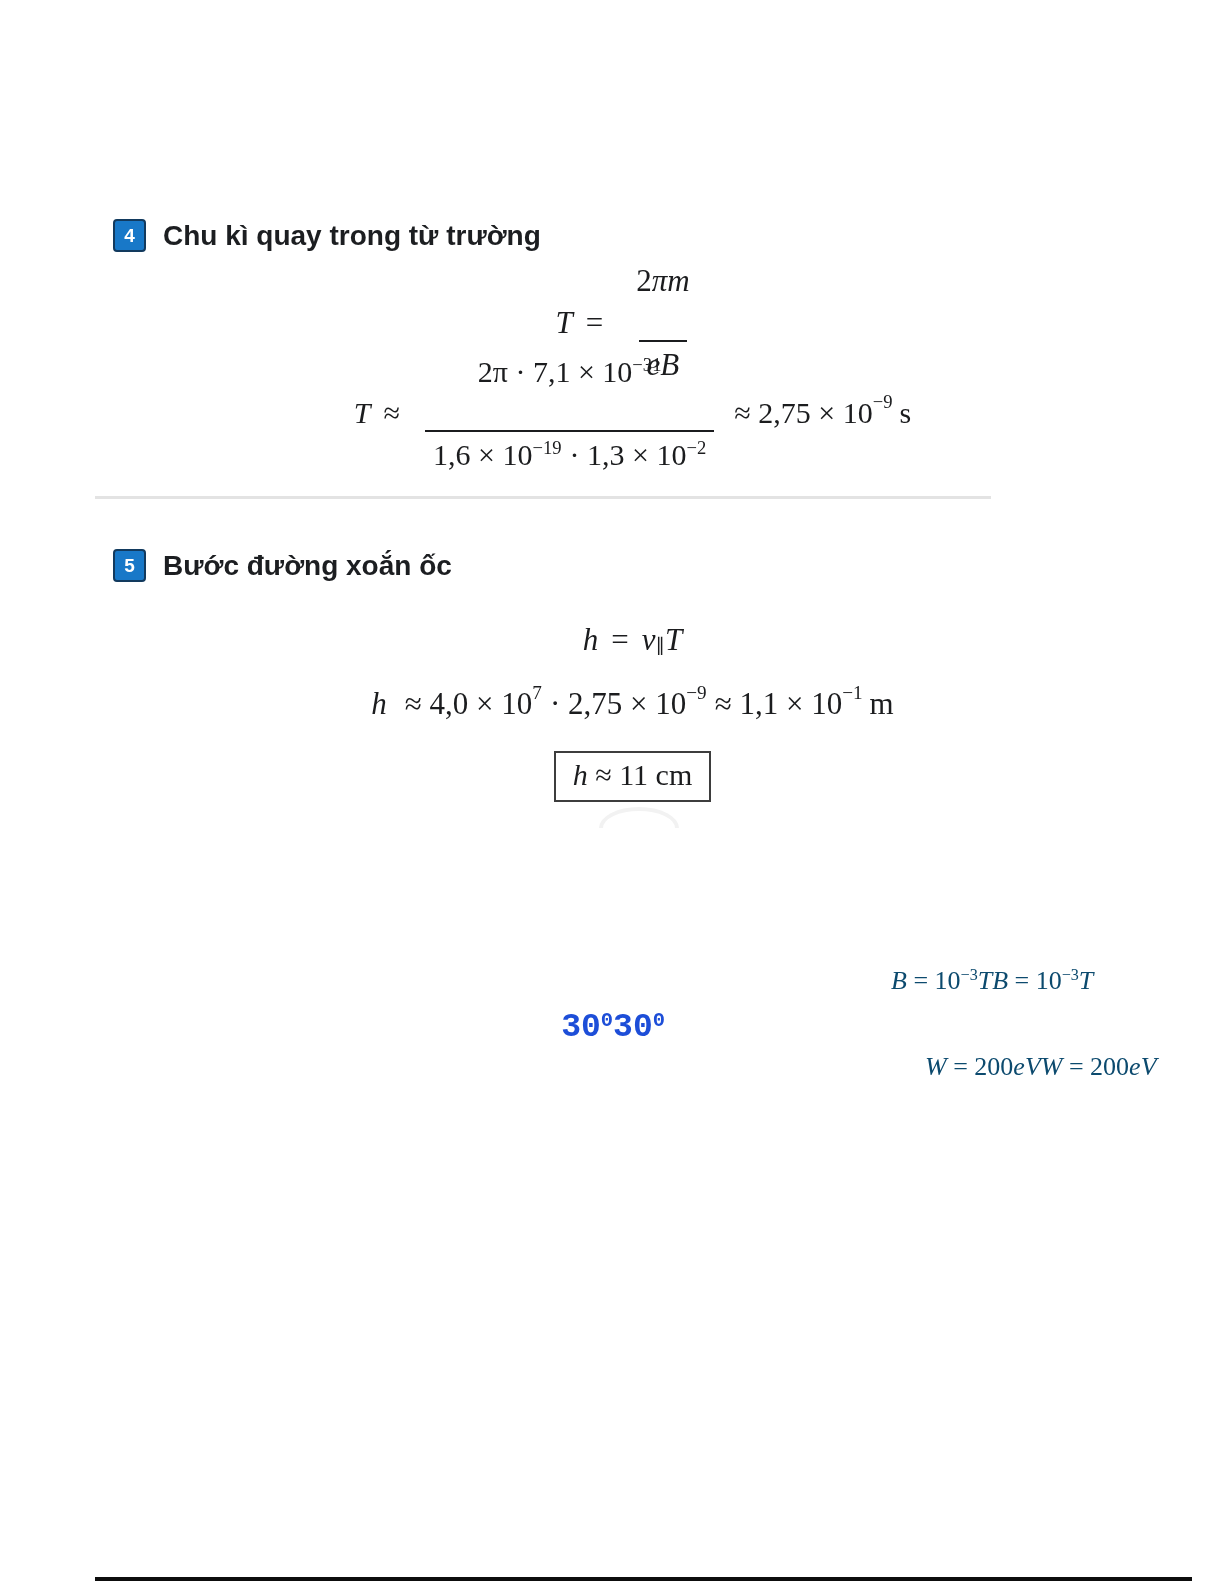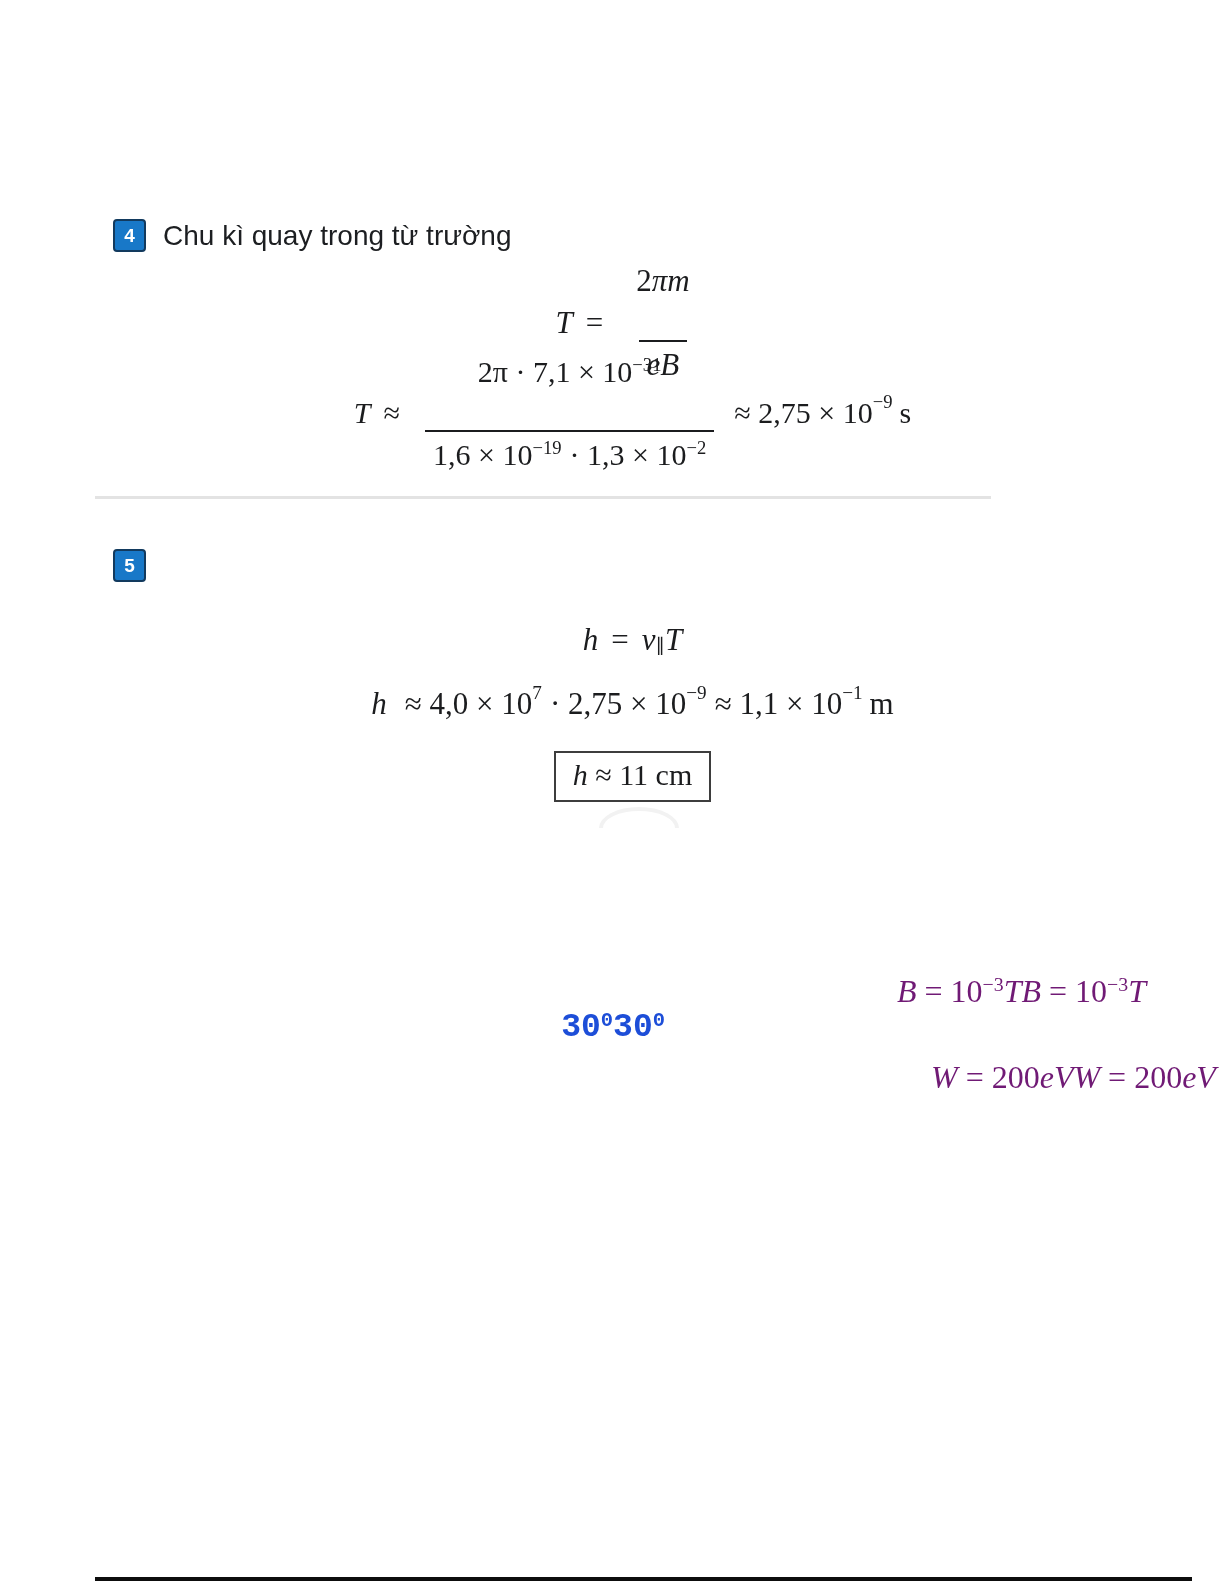--- a/index.html
+++ b/index.html
@@ -12,21 +12,21 @@
   
   .heading { position:absolute; left:113px; display:flex; align-items:center; gap:17px; }
   .badge {
     width:33px; height:33px; box-sizing:border-box; flex:0 0 auto;
     background:#1878c8; border:2.5px solid #123a5e; border-radius:4px;
     color:#ffffff; font-size:19px; font-weight:700;
     display:flex; align-items:center; justify-content:center;
     font-family:"Liberation Sans", sans-serif;
   }
   .sec-title {
-    margin:0; font-size:28px; font-weight:400; color:#1c1e21;
+    margin:0; font-size:28px; font-weight:700; color:#1c1e21;
     font-family:"Liberation Sans", sans-serif; white-space:nowrap;
   }
   #h4 { top:219px; }
   #h5 { top:549px; }
 
   
   .math-row {
     position:absolute; left:95px; width:1075px;
     display:flex; align-items:center; justify-content:center;
     font-family:"Liberation Serif", serif; color:#1b1c1e; white-space:pre;
@@ -61,21 +61,21 @@
 
   
   .arc {
     position:absolute; left:599px; top:807px; width:80px; height:21px;
     box-sizing:border-box; border:4px solid #f2f2f2; border-bottom:none;
     border-radius:40px 40px 0 0 / 21px 21px 0 0;
   }
 
   
   .mathtext { position:absolute; font-family:"Liberation Serif", serif;
-              font-size:32px; color:#701a75; white-space:pre; }
+              font-size:26px; color:#0c4a6e; white-space:pre; }
   #bline { left:865px; top:936px; }
   #wline { left:899px; top:1022px; }
   .deg { position:absolute; left:482px; top:972px; font-family:Liberation Mono, monospace;
          font-weight:600; font-size:33px; color:#1d4ed8; white-space:pre; }
   .deg .exp { top:-0.5em; font-weight:600; }
 
   
   .bottom-bar { position:absolute; left:95px; top:1577px; width:1097px; height:4px;
                 background:#0d0d0d; }
 </style>
@@ -105,20 +105,21 @@
       <span class="num"><span>2π · 7,1 × 10</span><span class="exp">−31</span></span>
       <span class="den"><span>1,6 × 10</span><span class="exp">−19</span><span class="sp8">· 1,3 × 10</span><span class="exp">−2</span></span>
     </span>
     <span class="sp8">≈ 2,75 × 10</span><span class="exp">−9</span><span class="unit">s</span>
   </div>
 
   <div class="divider"></div>
 
   <div class="heading" id="h5">
     <span class="badge">5</span>
+    <h2 class="sec-title">Bước đường xoắn ốc</h2>
   </div>
 
   <div class="math-row" id="f3">
     <span class="mi">h</span>
     <span class="rel">=</span>
     <span class="mi">v</span><span class="msub">∥</span><span class="mi">T</span>
   </div>
 
   <div class="math-row" id="f4">
     <span class="mi">h</span>

